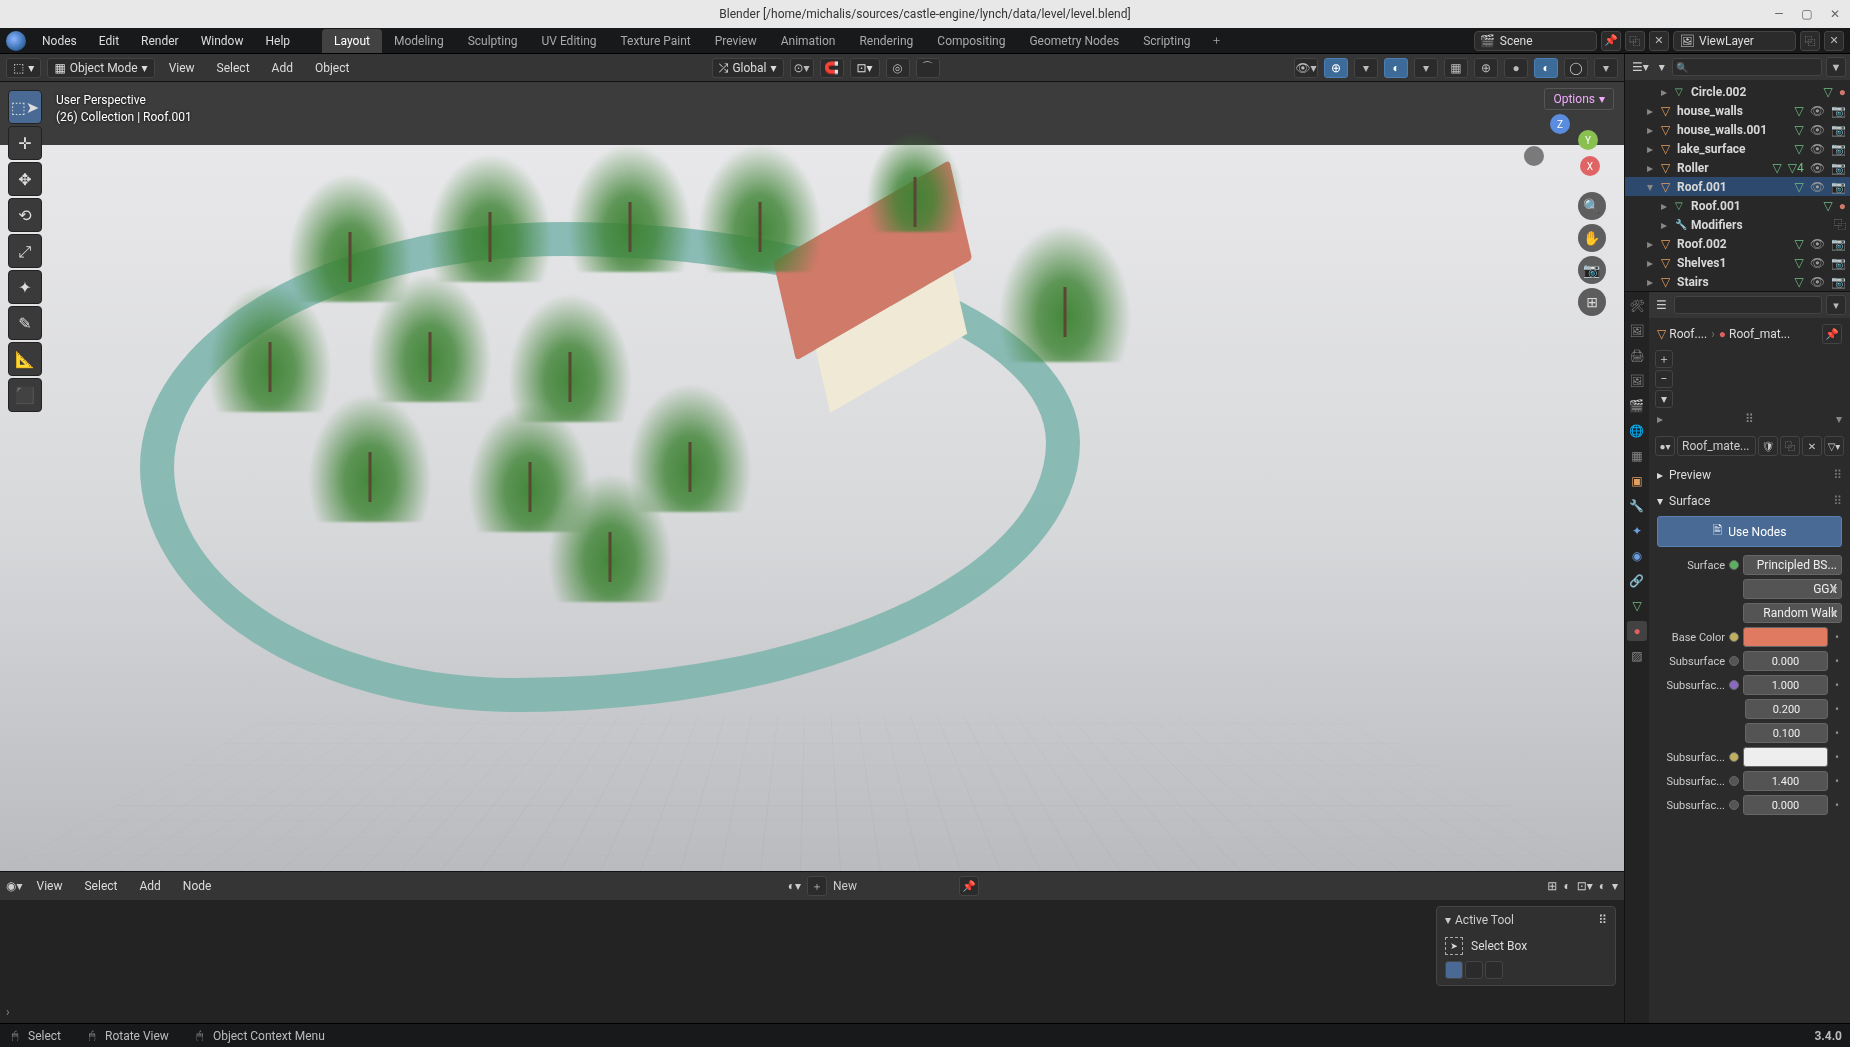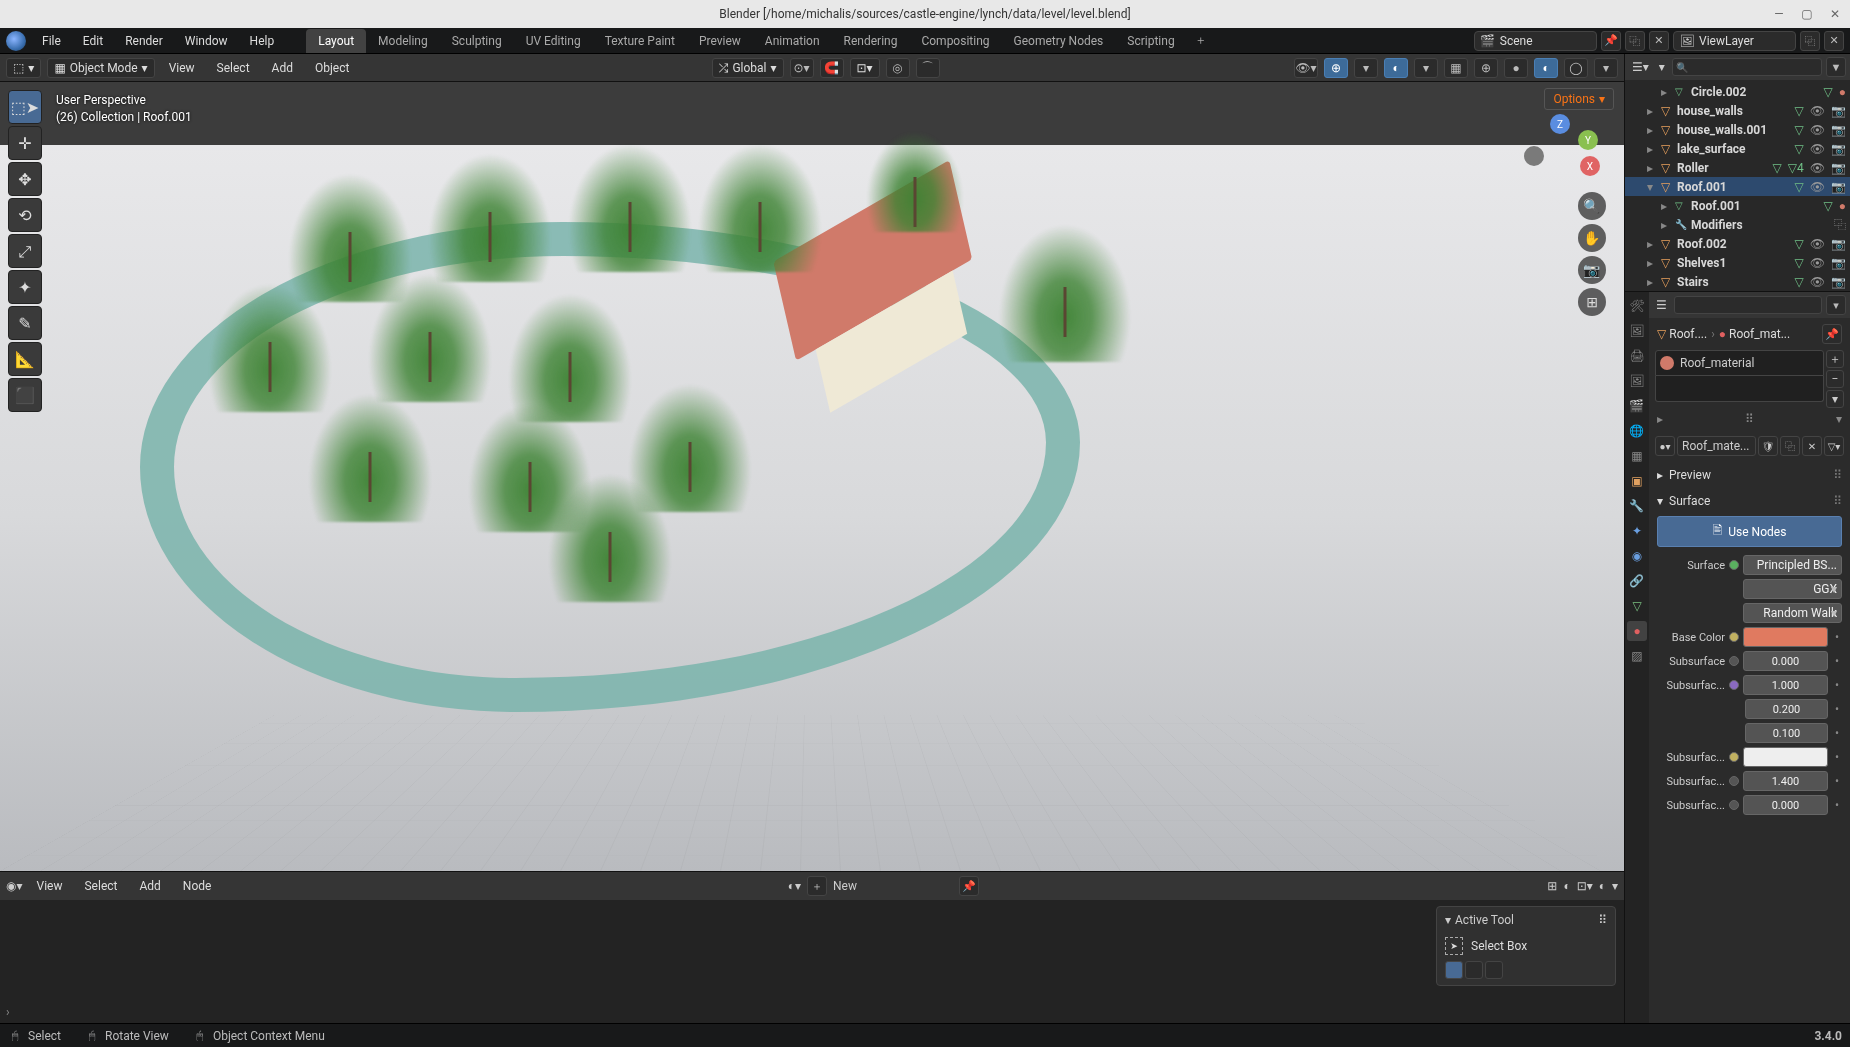--- a/index.html
+++ b/index.html
@@ -33,21 +33,21 @@
 .vpheader .dd { display:flex; align-items:center; background:#2b2b2b; border:1px solid #444; border-radius:3px; padding:2px 6px; gap:4px; color:#ddd; cursor:pointer; height:20px; }
 .vpheader .plain { padding:4px 8px; color:#ddd; cursor:pointer; }
 .vpheader .spacer { flex:1; }
 .vpheader .tgl { width:24px; height:20px; display:flex; align-items:center; justify-content:center; background:#2b2b2b; border:1px solid #444; border-radius:3px; color:#bbb; cursor:pointer; }
 .vpheader .tgl.active { background:#3d6b99; border-color:#4a7fb5; color:#fff; }
 
 
 .viewport { flex:1; position:relative; background:linear-gradient(180deg, #3c3c3c 0%, #3c3c3c 8%, #e8e8ea 8%, #d8d9db 55%, #b9bbbf 100%); overflow:hidden; }
 .viewport .gridfloor { position:absolute; inset:0; background-image:linear-gradient(rgba(0,0,0,0.06) 1px, transparent 1px),linear-gradient(90deg, rgba(0,0,0,0.06) 1px, transparent 1px); background-size:40px 40px; transform:perspective(800px) rotateX(60deg) translateY(40%); transform-origin:center bottom; opacity:0.5; }
 .viewport .info { position:absolute; top:10px; left:56px; color:#fff; text-shadow:0 0 3px #000; line-height:1.4; font-size:12px; }
-.viewport .optionsbtn { position:absolute; top:6px; right:10px; background:#3a3a3a; border:1px solid #555; border-radius:3px; padding:3px 8px; color:#f97316; cursor:pointer; display:flex; gap:4px; align-items:center; }
+.viewport .optionsbtn { position:absolute; top:6px; right:10px; background:#3a3a3a; border:1px solid #555; border-radius:3px; padding:3px 8px; color:#f0abfc; cursor:pointer; display:flex; gap:4px; align-items:center; }
 .viewport .toolbar { position:absolute; top:8px; left:8px; display:flex; flex-direction:column; gap:2px; }
 .viewport .toolbar .tbtn { width:34px; height:34px; background:#3a3a3a; border:1px solid #222; border-radius:4px; display:flex; align-items:center; justify-content:center; color:#ddd; cursor:pointer; font-size:16px; }
 .viewport .toolbar .tbtn.active { background:#486a94; }
 .viewport .navgizmo { position:absolute; top:30px; right:24px; width:70px; height:70px; }
 .viewport .navgizmo .axis { position:absolute; width:20px; height:20px; border-radius:50%; display:flex; align-items:center; justify-content:center; font-size:10px; color:#fff; cursor:pointer; }
 .viewport .navgizmo .ax { background:#e06464; top:44px; left:50px; }
 .viewport .navgizmo .ay { background:#8ac050; top:18px; left:48px; }
 .viewport .navgizmo .az { background:#5a8de0; top:2px; left:20px; }
 .viewport .navgizmo .adim { background:#7a7a7a; top:34px; left:-6px; }
 .viewport .navbtns { position:absolute; top:110px; right:18px; display:flex; flex-direction:column; gap:4px; }
@@ -150,21 +150,21 @@
   <span>Blender [/home/michalis/sources/castle-engine/lynch/data/level/level.blend]</span>
   <div class="wincontrols">
     <span>—</span>
     <span>▢</span>
     <span>✕</span>
   </div>
 </div>
 
 <div class="menubar">
   <div class="blogo"></div>
-  <span class="mitem">File</span>
+  <span class="mitem">Nodes</span>
   <span class="mitem">Edit</span>
   <span class="mitem">Render</span>
   <span class="mitem">Window</span>
   <span class="mitem">Help</span>
 
   <div class="workspacetabs">
     <span class="tab active">Layout</span>
     <span class="tab">Modeling</span>
     <span class="tab">Sculpting</span>
     <span class="tab">UV Editing</span>
@@ -493,27 +493,20 @@
           <span class="sep">›</span>
           <span class="crumb">
               <span style="color:#e06060">●</span> 
               <span>Roof_mat...</span>
             </span>
           <span class="iconbtn" style="margin-left:auto">📌</span>
         </div>
 
         <div class="matslot">
           <div style="display:flex;gap:2px">
-            <div style="flex:1">
-              <div class="slot">
-                <span class="swatch"></span>
-                <span>Roof_material</span>
-              </div>
-              <div class="slotbelow"></div>
-            </div>
             <div style="display:flex;flex-direction:column;gap:2px">
               <span class="addbtn">＋</span>
               <span class="addbtn">−</span>
               <span class="addbtn">▾</span>
             </div>
           </div>
           <div class="expander">
             <span class="cc">▸</span>
             <span class="cc">⠿</span>
             <span class="cc">▾</span>

